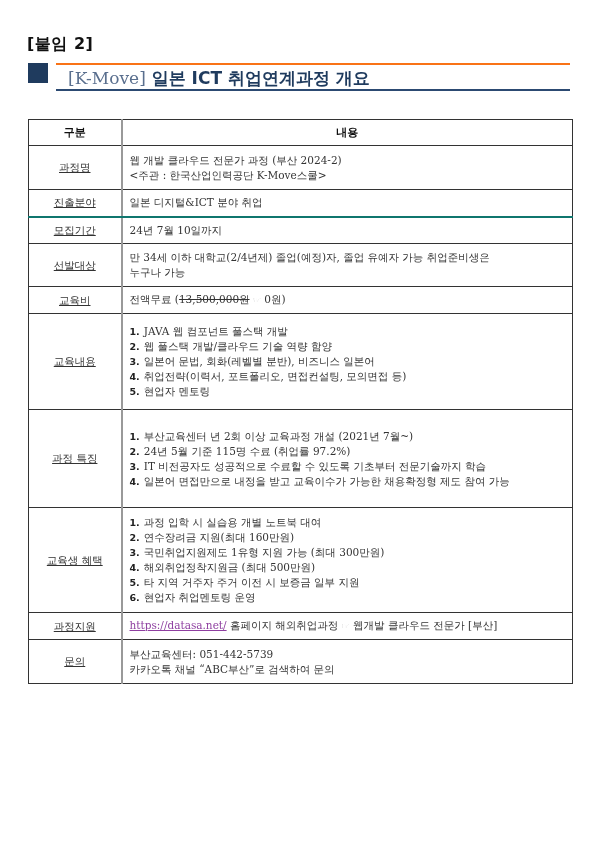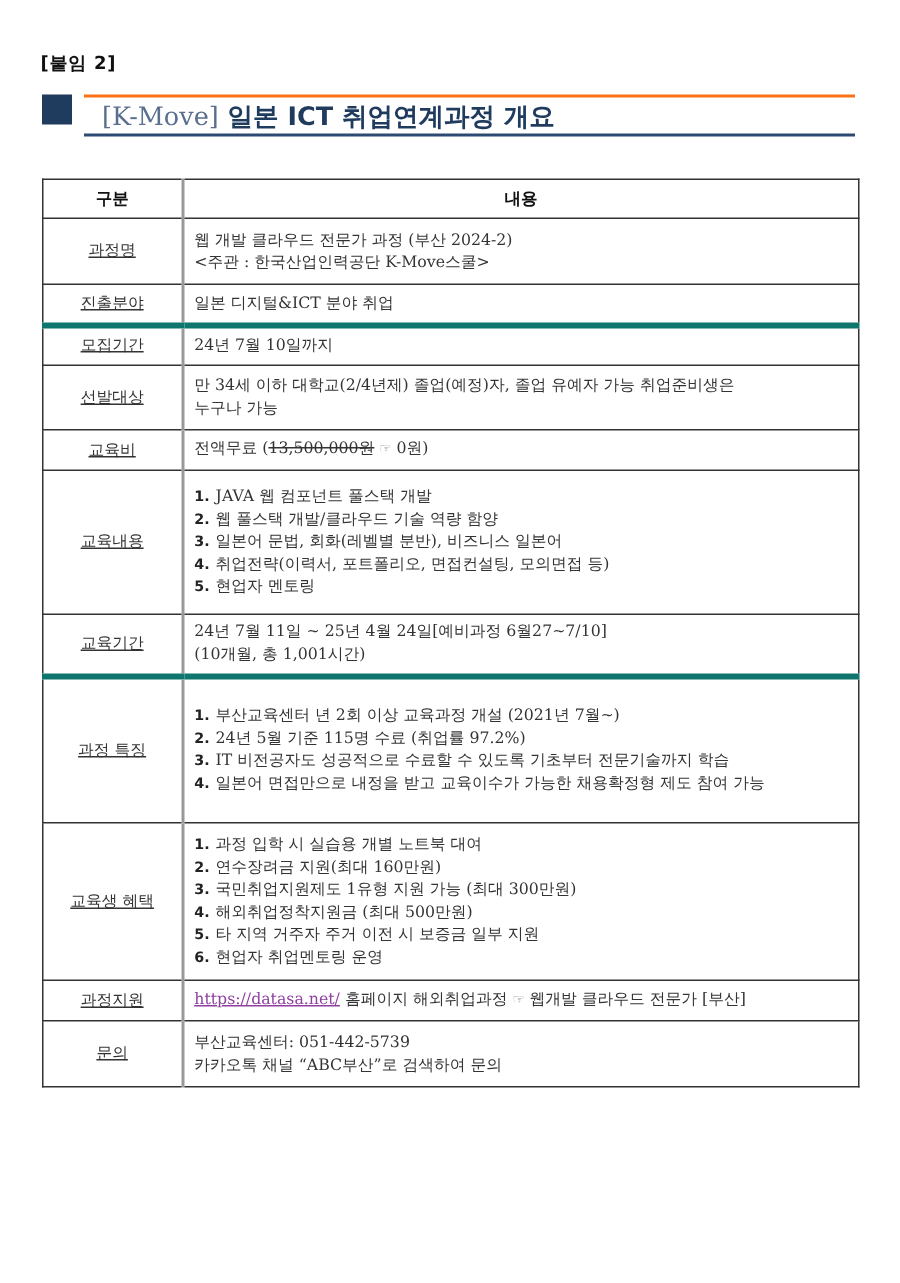--- a/index.html
+++ b/index.html
@@ -1,33 +1,33 @@
 <!DOCTYPE html>
 <html><head>
 <meta charset="utf-8">
 <style>
   html, body { margin: 0; padding: 0; background: #ffffff; }
   body { width: 600px; height: 855px; position: relative; overflow: hidden;
          font-family: "DejaVu Serif", "Liberation Serif", serif; color: #333; }
   .attach-label { position: absolute; left: 27px; top: 34px; font-family: "DejaVu Sans", "Liberation Sans", sans-serif;
-                  font-weight: bold; font-size: 12px; color: #111; letter-spacing: 0.5px; }
+                  font-weight: bold; font-size: 16px; color: #111; letter-spacing: 0.5px; }
   .title-block { position: absolute; left: 28px; top: 63px; width: 20px; height: 20px; background: #1f3b5e; }
   .title-bar { position: absolute; left: 56px; top: 63px; width: 514px; height: 28px;
                border-top: 2px solid #f97316; border-bottom: 2px solid #2c4a72; box-sizing: border-box; }
   .title-text { position: absolute; left: 12px; top: 3px; font-size: 17px; white-space: nowrap; line-height: 20px; }
   .title-prefix { color: #5a6f8e; font-family: "DejaVu Serif", "Liberation Serif", serif; }
   .title-main { color: #1f3b5e; font-family: "DejaVu Sans", "Liberation Sans", sans-serif; font-weight: bold; }
 
   table.overview { position: absolute; left: 28px; top: 119px; width: 545px; border-collapse: collapse; table-layout: fixed; }
   table.overview td, table.overview th { border: 1px solid #333; font-size: 10.5px; line-height: 15px; padding: 0 6px; vertical-align: middle; }
   table.overview th { font-family: "DejaVu Sans", "Liberation Sans", sans-serif; font-weight: bold; color: #111; height: 25px; font-size: 11px; }
   table.overview td.label { text-align: center; color: #333; border-right: 2px solid #999; text-decoration: underline; }
   table.overview th.label { border-right: 2px solid #999; }
   table.overview td.content { color: #333; padding-left: 7px; }
-  table.overview tr.row-gray td { border-bottom: 4px solid #0f766e; }
+  table.overview tr.row-gray td { border-bottom: 2px solid #0f766e; }
   .line { display: block; }
   ol.items { margin: 0; padding: 0; list-style: none; }
   ol.items li { line-height: 15px; }
   ol.items .num { font-family: "DejaVu Sans", "Liberation Sans", sans-serif; font-weight: bold; font-size: 9.5px; color: #222; margin-right: 4px; }
   .strike { text-decoration: line-through; }
   .hand { color: #999; font-size: 9px; }
   a.link { color: #8e3fa0; text-decoration: underline; }
   .sans { font-family: "DejaVu Sans", "Liberation Sans", sans-serif; }
 </style>
 </head>
@@ -92,27 +92,20 @@
       <ol class="items">
         <li><span class="num">1.</span><span>JAVA 웹 컴포넌트 풀스택 개발</span></li>
         <li><span class="num">2.</span><span>웹 풀스택 개발/클라우드 기술 역량 함양</span></li>
         <li><span class="num">3.</span><span>일본어 문법, 회화(레벨별 분반), 비즈니스 일본어</span></li>
         <li><span class="num">4.</span><span>취업전략(이력서, 포트폴리오, 면접컨설팅, 모의면접 등)</span></li>
         <li><span class="num">5.</span><span>현업자 멘토링</span></li>
       </ol>
     </td>
   </tr>
 
-  <tr class="row-gray" style="height:41px">
-    <td class="label">교육기간</td>
-    <td class="content">
-      <span class="line">24년 7월 11일 ~ 25년 4월 24일[예비과정 6월27~7/10]</span>
-      <span class="line">(10개월, 총 1,001시간)</span>
-    </td>
-  </tr>
 
 
 
   <tr style="height:98px">
     <td class="label">과정 특징</td>
     <td class="content">
       <ol class="items">
         <li><span class="num">1.</span><span>부산교육센터 년 2회 이상 교육과정 개설 (2021년 7월~)</span></li>
         <li><span class="num">2.</span><span>24년 5월 기준 115명 수료 (취업률 97.2%)</span></li>
         <li><span class="num">3.</span><span>IT 비전공자도 성공적으로 수료할 수 있도록 기초부터 전문기술까지 학습</span></li>

